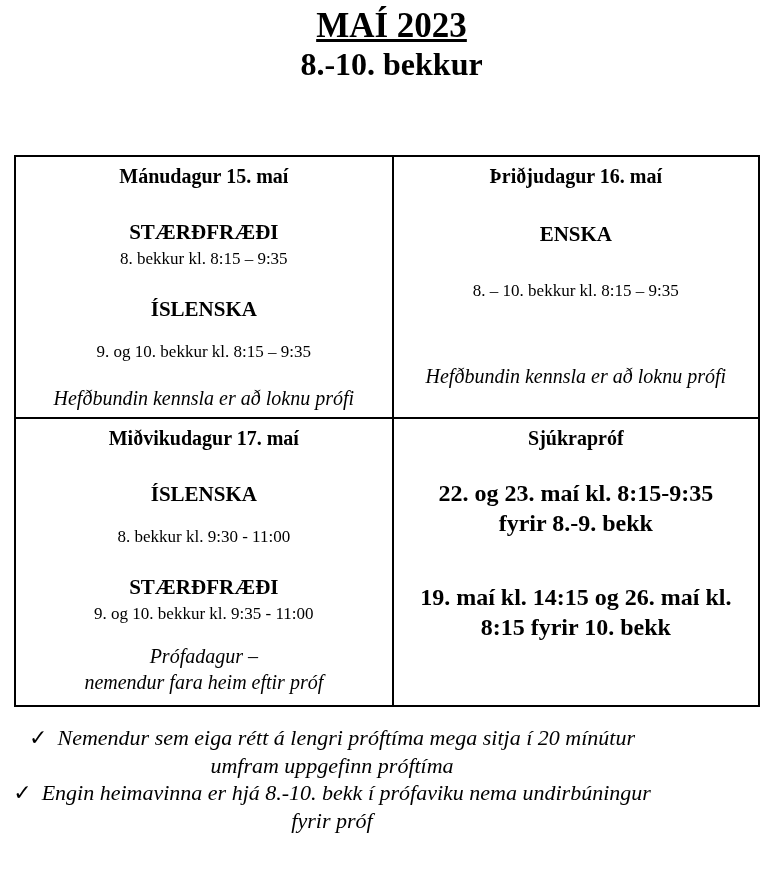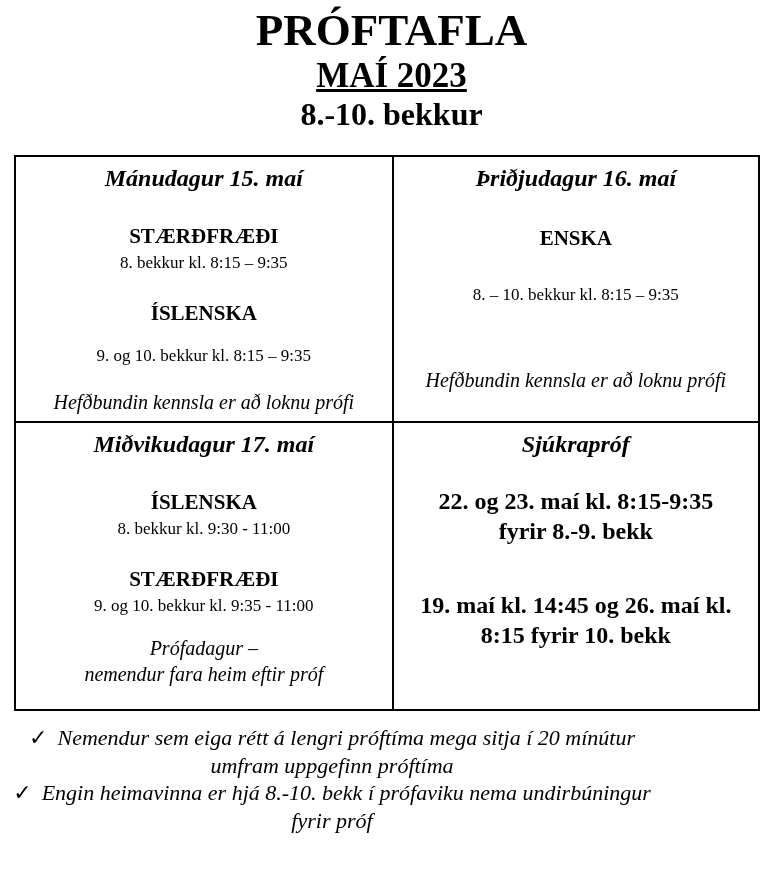--- a/index.html
+++ b/index.html
@@ -50,24 +50,23 @@
     vertical-align: top;
     text-align: center;
     padding: 6px 8px;
   }
   .col-left  { width: 369px; }
   .col-right { width: 358px; }
   .row-top    { height: 260px; }
   .row-bottom { height: 288px; }
 
   .cell-header {
-    font-size: 24px;
+    font-size: 20px;
     font-weight: bold;
     margin-top: 2px;
-    font-style: italic;
   }
   .subject {
     font-size: 21px;
     font-weight: bold;
   }
   .time-line {
     font-size: 17px;
     font-weight: normal;
     line-height: 1.15;
   }
@@ -81,21 +80,21 @@
   .mon .time-1    { margin-top: 4px; }
   .mon .subject-2 { margin-top: 28px; }
   .mon .time-2    { margin-top: 20px; }
   .mon .cell-note { margin-top: 24px; }
 
   .tue .subject-1 { margin-top: 34px; }
   .tue .time-1    { margin-top: 34px; }
   .tue .cell-note { margin-top: 62px; }
 
   .wed .subject-1 { margin-top: 32px; }
-  .wed .time-1    { margin-top: 4px; }
+  .wed .time-1    { margin-top: 20px; }
   .wed .subject-2 { margin-top: 28px; }
   .wed .time-2    { margin-top: 4px; }
   .wed .cell-note { margin-top: 20px; }
 
   .sick .bold-line {
     font-size: 24px;
     font-weight: bold;
     line-height: 1.25;
   }
   .sick .block-1 { margin-top: 28px; }
@@ -120,21 +119,20 @@
     font-style: normal;
     margin-right: 10px;
   }
 </style>
 </head>
 <body>
 
 <div class="page">
 
   <div class="title-block">
-    <div class="main-title">PRÓFTAFLA</div>
     <div class="sub-title">MAÍ 2023</div>
     <div class="grade-title">8.-10. bekkur</div>
   </div>
 
   <table class="schedule-table">
     <tbody>
       <tr class="row-top">
         <td class="col-left mon">
           <div class="cell-header">Mánudagur 15. maí</div>
           <div class="subject subject-1">STÆRÐFRÆÐI</div>
@@ -162,21 +160,21 @@
             <div>nemendur fara heim eftir próf</div>
           </div>
         </td>
         <td class="col-right sick">
           <div class="cell-header">Sjúkrapróf</div>
           <div class="block-1">
             <div class="bold-line">22. og 23. maí kl. 8:15-9:35</div>
             <div class="bold-line">fyrir 8.-9. bekk</div>
           </div>
           <div class="block-2">
-            <div class="bold-line">19. maí kl. 14:45 og 26. maí kl.</div>
+            <div class="bold-line">19. maí kl. 14:15 og 26. maí kl.</div>
             <div class="bold-line">8:15 fyrir 10. bekk</div>
           </div>
         </td>
       </tr>
     </tbody>
   </table>
 
   <div class="footer-notes">
     <div class="footer-item"><span class="checkmark">✓</span><span>Nemendur sem eiga rétt á lengri próftíma mega sitja í 20 mínútur umfram uppgefinn próftíma</span></div>
     <div class="footer-item"><span class="checkmark">✓</span><span>Engin heimavinna er hjá 8.-10. bekk í prófaviku nema undirbúningur fyrir próf</span></div>

